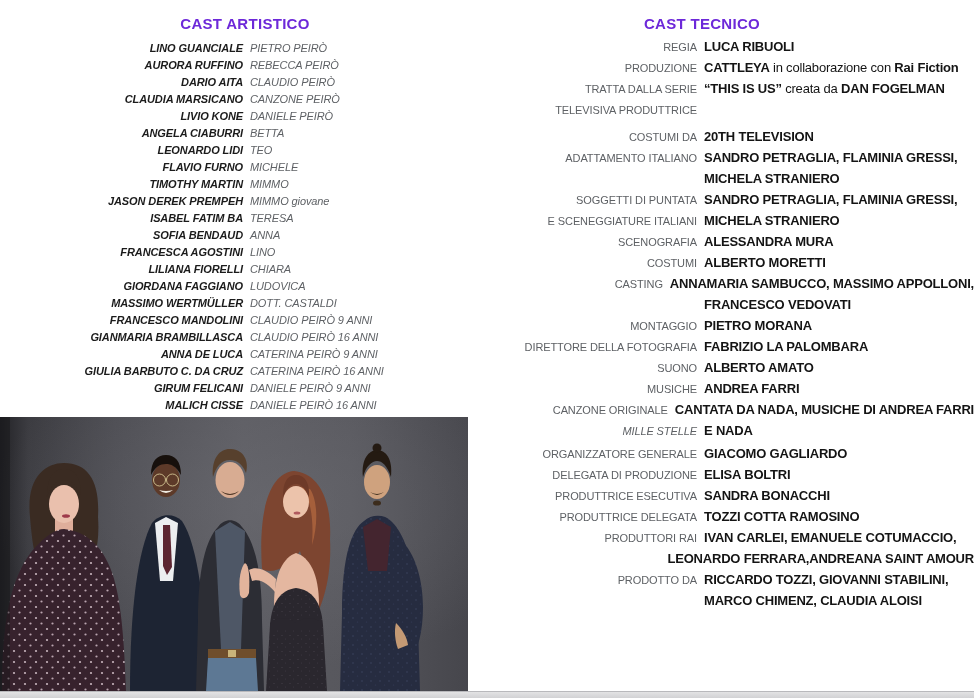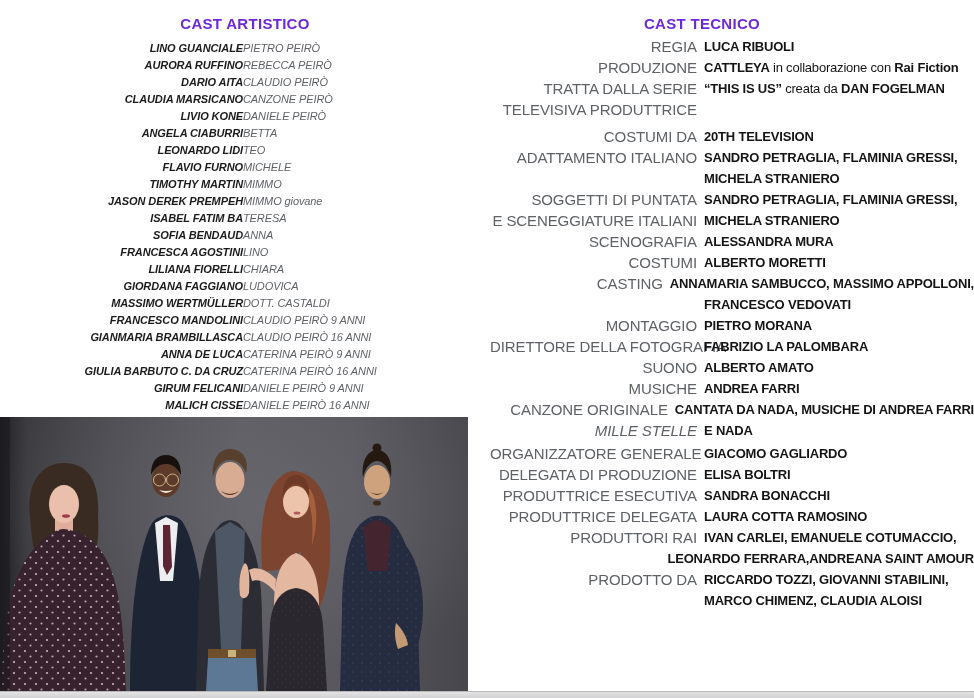--- a/index.html
+++ b/index.html
@@ -14,29 +14,29 @@
     font-size:15px;font-weight:700;letter-spacing:.3px;color:#6d28d9;
     text-align:center;white-space:nowrap;
   }
   #title-left{left:0;width:490px;}
   #title-right{left:490px;width:424px;}
 
   
   #left-rows{position:absolute;left:0;top:39px;width:490px;font-style:italic;}
   .l-row{display:flex;height:17px;align-items:center;white-space:nowrap;}
   .l-name{width:243px;text-align:right;font-size:11px;font-weight:700;color:#1b1b1b;letter-spacing:-.1px;}
-  .l-role{font-size:11px;font-weight:400;color:#5e6165;letter-spacing:-.1px;}
+  .l-role{margin-left:7px;font-size:11px;font-weight:400;color:#5e6165;letter-spacing:-.1px;}
 
   
   #right-rows{position:absolute;left:490px;top:36px;width:484px;}
   .r-entry{margin:0;}
   .r-entry:nth-child(4){margin-top:6px;}   
   .r-entry:nth-child(15){margin-top:2px;}  
   .r-line{display:flex;height:21px;align-items:center;white-space:nowrap;}
-  .r-label{width:207px;text-align:right;font-size:15px;color:#5e6165;letter-spacing:-.1px;}
+  .r-label{width:207px;text-align:right;font-size:11px;color:#5e6165;letter-spacing:-.1px;}
   .r-label.it{font-style:italic;}
   .r-value{margin-left:7px;font-size:13px;color:#141414;letter-spacing:-.2px;}
   .r-value .b{font-weight:700;}
   .r-value .n{font-weight:400;}
 
   
   #photo{position:absolute;left:0;top:417px;width:468px;height:274px;margin:0;line-height:0;}
   #photo svg{display:block;width:468px;height:274px;}
 
   
@@ -264,21 +264,21 @@
       </div>
       <div class="r-entry">
         <div class="r-line">
           <span class="r-label">PRODUTTRICE ESECUTIVA</span>
           <span class="r-value"><span class="b">SANDRA BONACCHI</span></span>
         </div>
       </div>
       <div class="r-entry">
         <div class="r-line">
           <span class="r-label">PRODUTTRICE DELEGATA</span>
-          <span class="r-value"><span class="b">LAURA COTTA RAMOSINO</span></span>
+          <span class="r-value"><span class="b">TOZZI COTTA RAMOSINO</span></span>
         </div>
       </div>
       <div class="r-entry">
         <div class="r-line">
           <span class="r-label">PRODUTTORI RAI</span>
           <span class="r-value"><span class="b">IVAN CARLEI, EMANUELE COTUMACCIO,</span></span>
         </div>
         <div class="r-line">
           <span class="r-label"></span>
           <span class="r-value"><span class="b">LEONARDO FERRARA,ANDREANA SAINT AMOUR</span></span>

